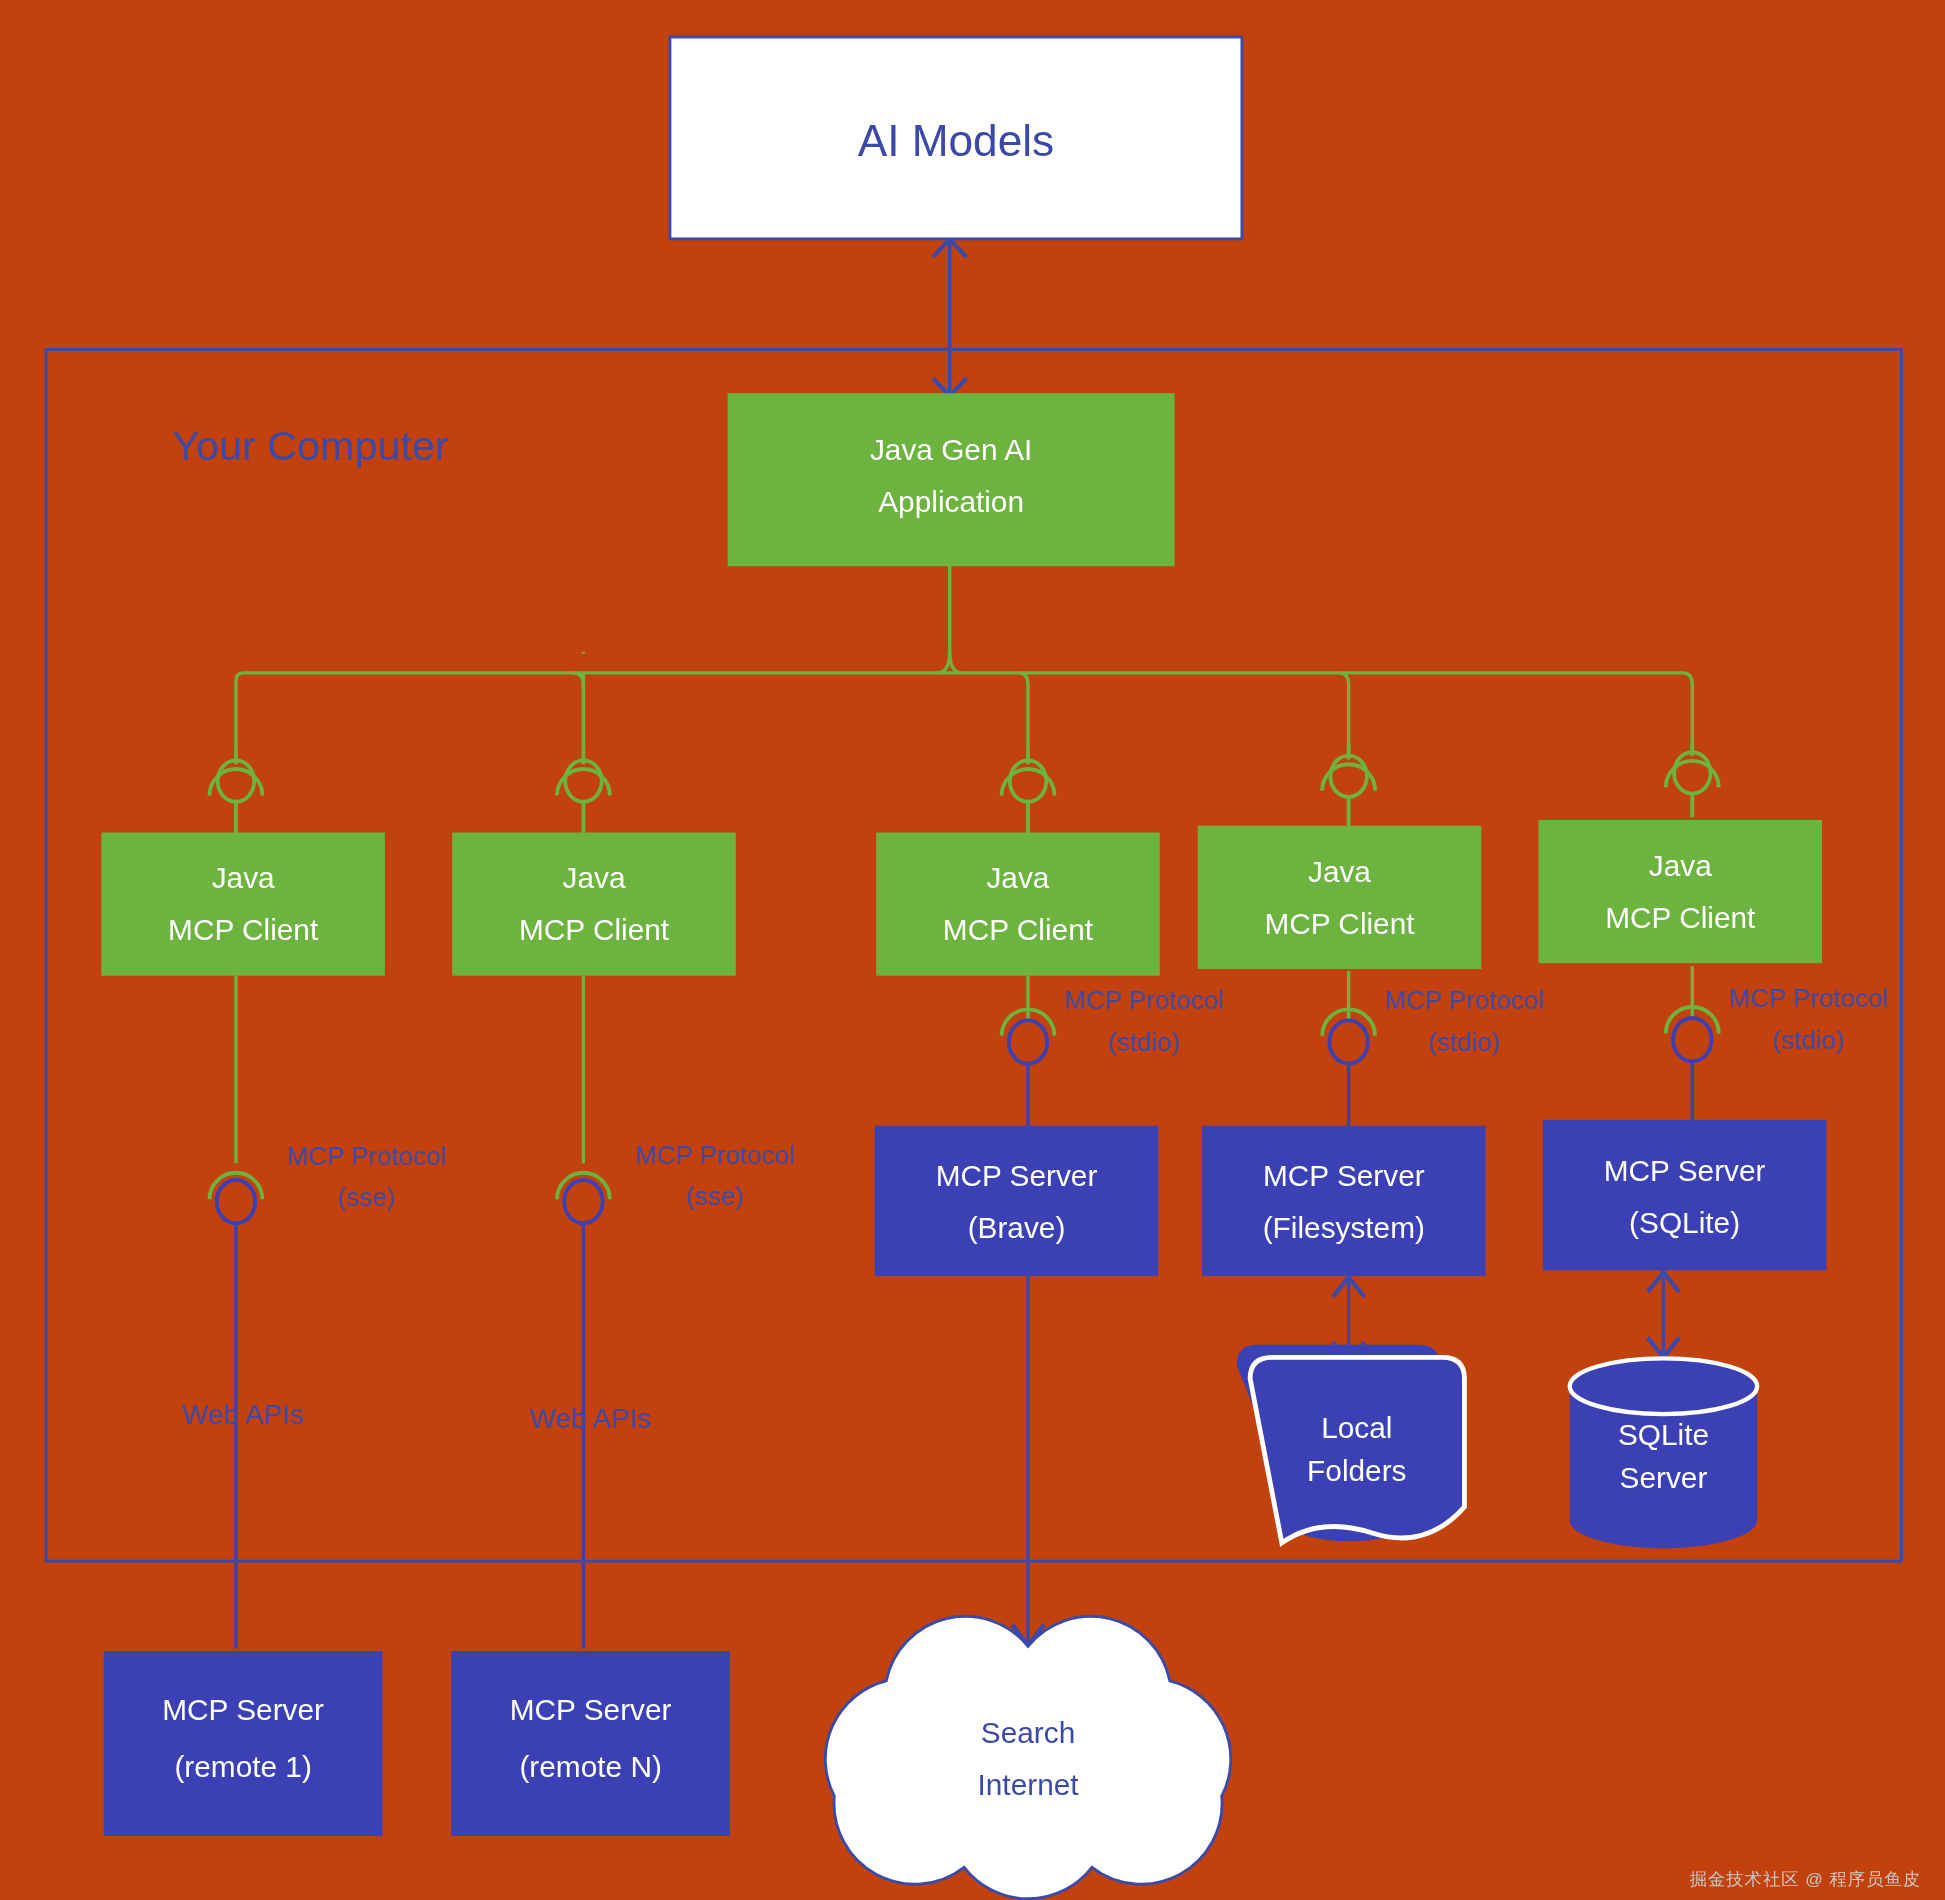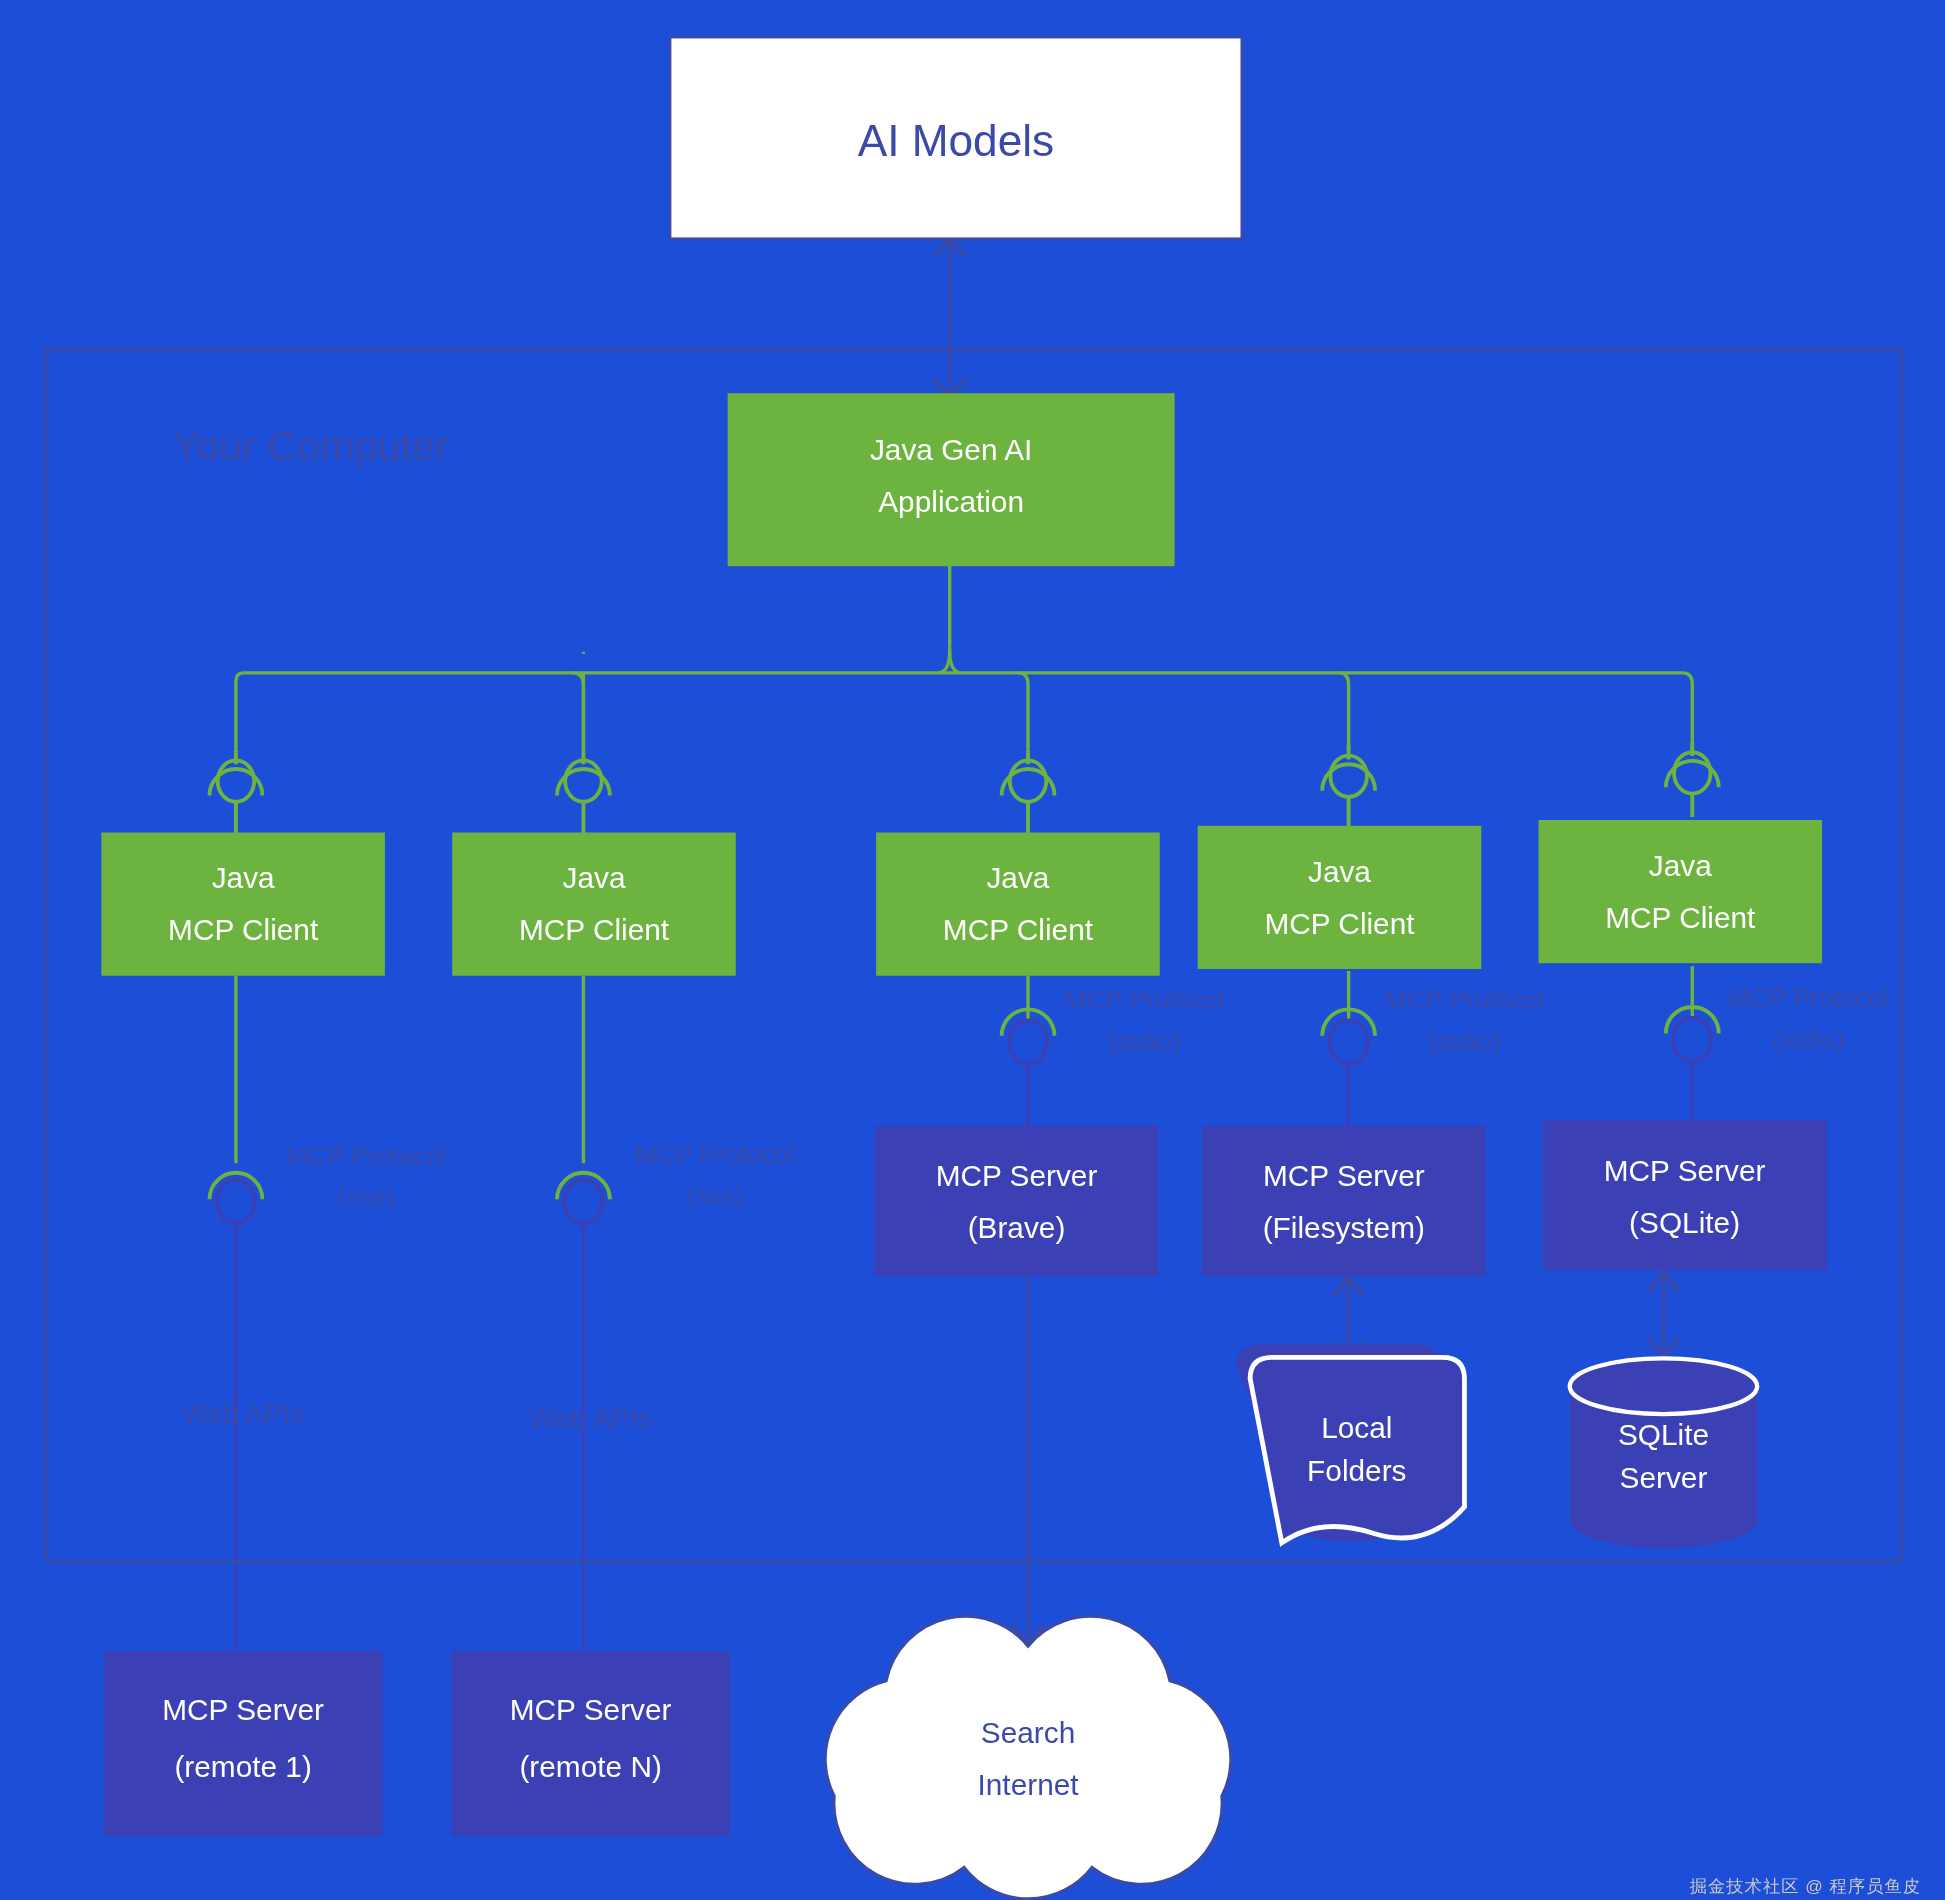--- a/index.html
+++ b/index.html
@@ -10,21 +10,21 @@
   body {
     width: 1946px;
     height: 1900px;
     font-family: "Liberation Sans", sans-serif;
     overflow: hidden;
   }
   #diagram-root {
     position: relative;
     width: 1946px;
     height: 1900px;
-    background: #1d4ed8;
+    background: #c2410c;
   }
   svg.canvas {
     position: absolute;
     top: 0;
     left: 0;
     width: 1946px;
     height: 1900px;
     display: block;
   }
   .node-text {
@@ -36,21 +36,21 @@
   .t-blue   { fill: #3b4aa8; }
   .fs-ai      { font-size: 92px; }
   .fs-yourpc  { font-size: 86px; }
   .fs-box     { font-size: 62px; }
   .fs-label   { font-size: 54px; }
   .fs-weblab  { font-size: 58px; }
   .fs-cloud   { font-size: 62px; }
   .watermark {
     position: absolute;
     right: 25px;
-    bottom: 2px;
+    bottom: 9px;
     font-family: "Liberation Sans", sans-serif;
     font-size: 17.3px;
     color: #c9c9c9;
     letter-spacing: 1px;
     white-space: nowrap;
     user-select: none;
   }
 </style>
 </head>
 <body>

